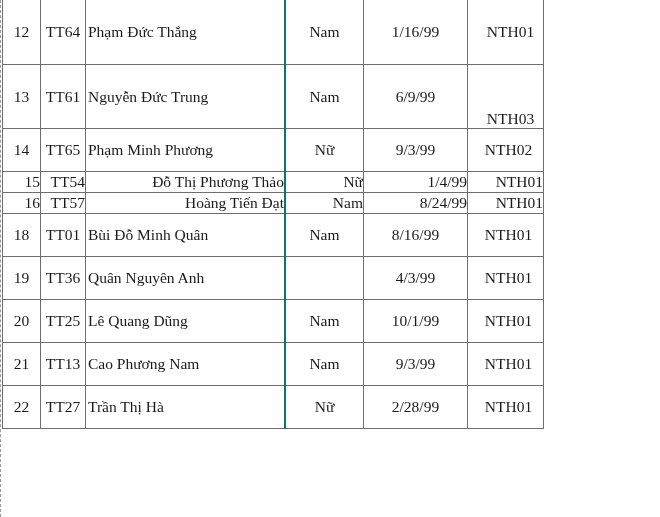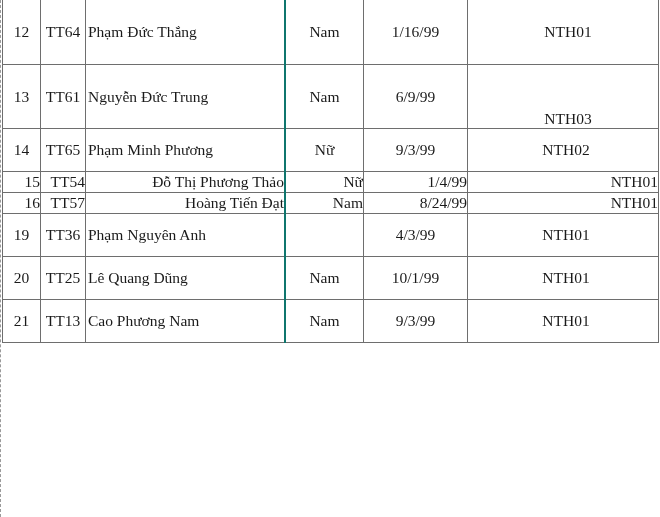--- a/index.html
+++ b/index.html
@@ -1,21 +1,21 @@
 <!DOCTYPE html>
 <html><head>
 <meta charset="utf-8">
 <style>
   html, body { margin: 0; padding: 0; background: #ffffff; }
   body { width: 660px; height: 517px; overflow: hidden; position: relative;
          font-family: "Liberation Serif", "DejaVu Serif", serif; color: #1a1a1a; }
   .page-edge { position: absolute; left: 0; top: 0; width: 2px; height: 517px;
                border-left: 1px dashed #9a9a9a; }
   table { position: absolute; left: 2px; top: -1px; border-collapse: collapse;
-          table-layout: fixed; width: 657px; padding-left: 8px; }
+          table-layout: fixed; width: 542px; padding-left: 8px; }
   td { border: 1px solid #6e6e6e; padding: 0; font-size: 15.5px; vertical-align: middle;
        white-space: nowrap; overflow: hidden; }
   td.c-stt { width: 37px; text-align: center; }
   td.c-code { width: 44px; text-align: center; }
   td.c-name { width: 196px; text-align: left; padding-left: 2px; border-right: 2px solid #0f766e; }
   td.c-sex { width: 77px; text-align: center; }
   td.c-dob { width: 103px; text-align: center; }
   td.c-group { text-align: center; font-weight: normal; }
   td.c-group span { display: inline-block; }
   tr.r-tall td { height: 64px; }
@@ -69,25 +69,33 @@
   <tr class="r-short">
     <td class="c-stt">16</td>
     <td class="c-code">TT57</td>
     <td class="c-name">Hoàng Tiến Đạt</td>
     <td class="c-sex">Nam</td>
     <td class="c-dob">8/24/99</td>
     <td class="c-group"><span style="margin-left: 6px;">NTH01</span></td>
   </tr>
 
 
+  <tr class="r-med">
+    <td class="c-stt">18</td>
+    <td class="c-code">TT01</td>
+    <td class="c-name">Bùi Đỗ Minh Quân</td>
+    <td class="c-sex">Nam</td>
+    <td class="c-dob">8/16/99</td>
+    <td class="c-group"><span style="margin-left: 6px;">NTH01</span></td>
+  </tr>
 
   <tr class="r-med">
     <td class="c-stt">19</td>
     <td class="c-code">TT36</td>
-    <td class="c-name">Phạm Nguyên Anh</td>
+    <td class="c-name">Quân Nguyên Anh</td>
     <td class="c-sex"></td>
     <td class="c-dob">4/3/99</td>
     <td class="c-group"><span style="margin-left: 6px;">NTH01</span></td>
   </tr>
 
   <tr class="r-med">
     <td class="c-stt">20</td>
     <td class="c-code">TT25</td>
     <td class="c-name">Lê Quang Dũng</td>
     <td class="c-sex">Nam</td>
@@ -97,15 +105,23 @@
 
   <tr class="r-med">
     <td class="c-stt">21</td>
     <td class="c-code">TT13</td>
     <td class="c-name">Cao Phương Nam</td>
     <td class="c-sex">Nam</td>
     <td class="c-dob">9/3/99</td>
     <td class="c-group"><span style="margin-left: 6px;">NTH01</span></td>
   </tr>
 
+  <tr class="r-med">
+    <td class="c-stt">22</td>
+    <td class="c-code">TT27</td>
+    <td class="c-name">Trần Thị Hà</td>
+    <td class="c-sex">Nữ</td>
+    <td class="c-dob">2/28/99</td>
+    <td class="c-group"><span style="margin-left: 6px;">NTH01</span></td>
+  </tr>
 
 </tbody>
 </table>
 
 </body></html>

